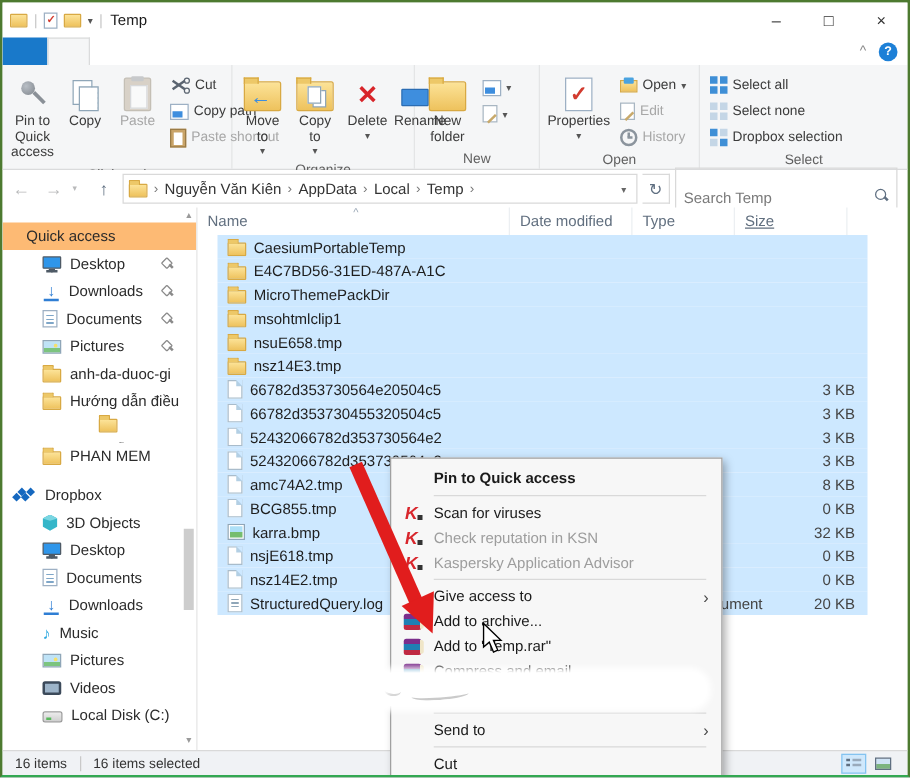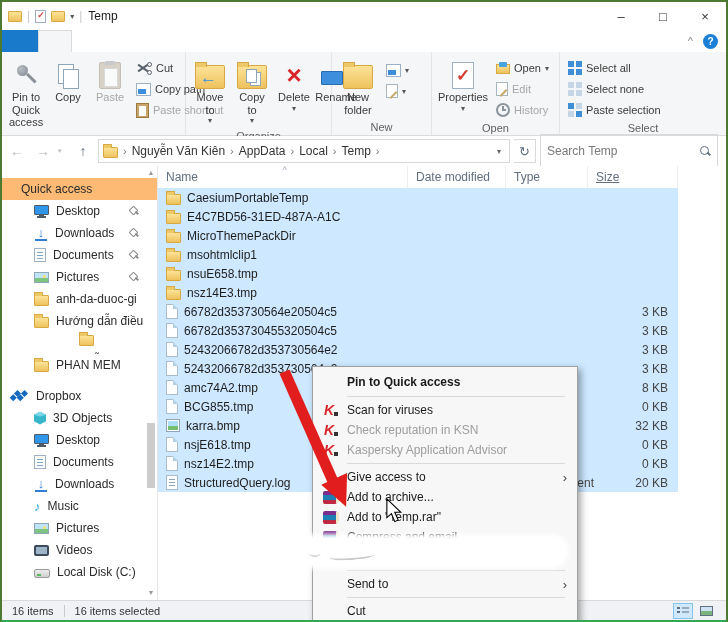--- a/index.html
+++ b/index.html
@@ -41,21 +41,21 @@
   
   .addrbar{height:30px;display:flex;align-items:center;padding:0 8px 0 4px;gap:4px;background:#fff;flex:0 0 auto;}
   .navbtn{width:22px;height:22px;display:flex;align-items:center;justify-content:center;font-size:14px;color:#b9babb;}
   .navbtn.en{color:#5f6f81;}
   .navchev{font-size:7px;color:#b9babb;width:10px;}
   .addrbox{flex:1;height:24px;border:1px solid #d9d9d9;background:#fff;display:flex;align-items:center;padding:0 4px;font-size:12px;color:#333;}
   .crumb{padding:0 4px;white-space:nowrap;}
   .crumb-sep{color:#777;font-size:11px;padding:0 1px;}
   .addr-chev{margin-left:auto;font-size:8px;color:#666;padding:0 4px;}
   .refreshbtn{width:22px;height:24px;border:1px solid #d9d9d9;border-left:none;display:flex;align-items:center;justify-content:center;font-size:13px;color:#5f6f81;}
-  .searchbox{width:178px;height:24px;border:1px solid #d9d9d9;display:flex;align-items:center;padding:16px 6px;}
+  .searchbox{width:178px;height:24px;border:1px solid #d9d9d9;display:flex;align-items:flex-start;padding:16px 6px;}
   .searchbox input{border:none;outline:none;flex:1;font-size:12px;color:#333;min-width:0;}
   .searchbox input::placeholder{color:#7a7a7a;}
   .mag{width:11px;height:11px;position:relative;flex:0 0 auto;}
   .mag::before{content:"";position:absolute;left:0;top:0;width:7px;height:7px;border:1.5px solid #5f6f81;border-radius:50%;}
   .mag::after{content:"";position:absolute;left:7px;top:7px;width:4px;height:1.5px;background:#5f6f81;transform:rotate(45deg);}
 
   
   .main{flex:1;display:flex;min-height:0;background:#fff;position:relative;}
   .sidebar{width:156px;flex:0 0 auto;border-right:1px solid #e6e6e6;position:relative;padding-top:12px;font-size:12px;color:#2b2b2b;overflow:hidden;}
   .side-item{height:22px;display:flex;align-items:center;gap:7px;padding-right:18px;white-space:nowrap;overflow:hidden;}
@@ -73,21 +73,21 @@
   
   .filearea{flex:1;position:relative;min-width:0;}
   .fl-header{height:22px;display:flex;font-size:12px;color:#616f7f;align-items:center;}
   .fl-header .hcell{height:100%;display:flex;align-items:center;padding:0 8px;border-right:1px solid #eceff2;position:relative;}
   .hc-name{width:250px;}
   .hc-name .sort{position:absolute;left:50%;top:-1px;color:#9aa7b5;font-size:9px;}
   .hc-date{width:98px;}
   .hc-type{width:82px;}
   .hc-size{width:90px;justify-content:flex-start;text-decoration:underline;}
   .rows{}
-  .frow{height:19px;display:flex;align-items:center;font-size:12px;color:#1e1e1e;width:520px;}
+  .frow{height:19px;display:flex;align-items:center;font-size:12px;color:#1e1e1e;width:520px;margin-left:16px;}
   .frow.sel{background:#cde8ff;}
   .fc-name{width:250px;display:flex;align-items:center;gap:6px;padding-left:8px;overflow:hidden;white-space:nowrap;}
   .fc-date{width:98px;padding-left:8px;color:#444;}
   .fc-type{width:82px;padding-left:8px;color:#444;white-space:nowrap;overflow:visible;}
   .fc-size{width:90px;padding-right:10px;text-align:right;color:#444;}
 
   
   .statusbar{height:20px;flex:0 0 auto;background:#f0f2f5;border-top:1px solid #d9d9d9;display:flex;align-items:center;font-size:11px;color:#333;padding:0 10px;}
   .st-sep{width:1px;height:12px;background:#c9c9c9;margin:0 10px;}
   .view-toggles{margin-left:auto;display:flex;gap:3px;}
@@ -388,21 +388,21 @@
           <div class="smallbtn">
             <span class="si si-selall"></span>
             <span>Select all</span>
           </div>
           <div class="smallbtn">
             <span class="si si-selnone"></span>
             <span>Select none</span>
           </div>
           <div class="smallbtn">
             <span class="si si-selinv"></span>
-            <span>Paste selection</span>
+            <span>Dropbox selection</span>
           </div>
         </div>
       </div>
       <div class="rgroup-label">Select</div>
     </div>
   </div>
 
   <div class="addrbar">
     <span class="navbtn">←</span>
     <span class="navbtn">→</span>

